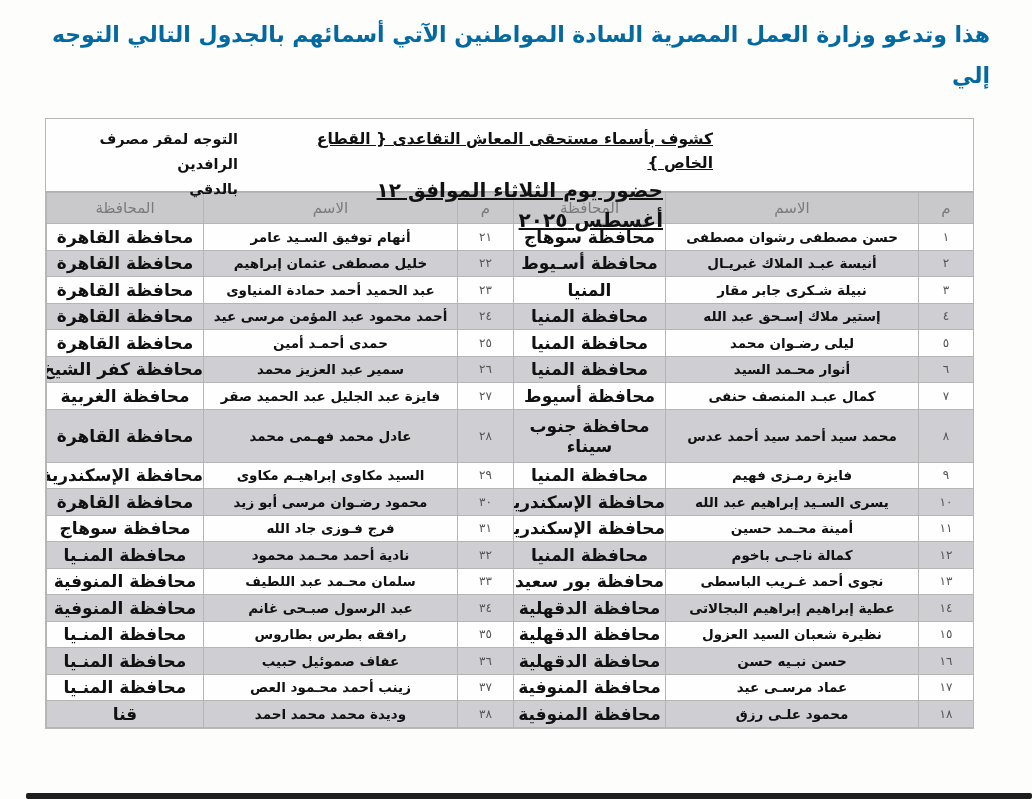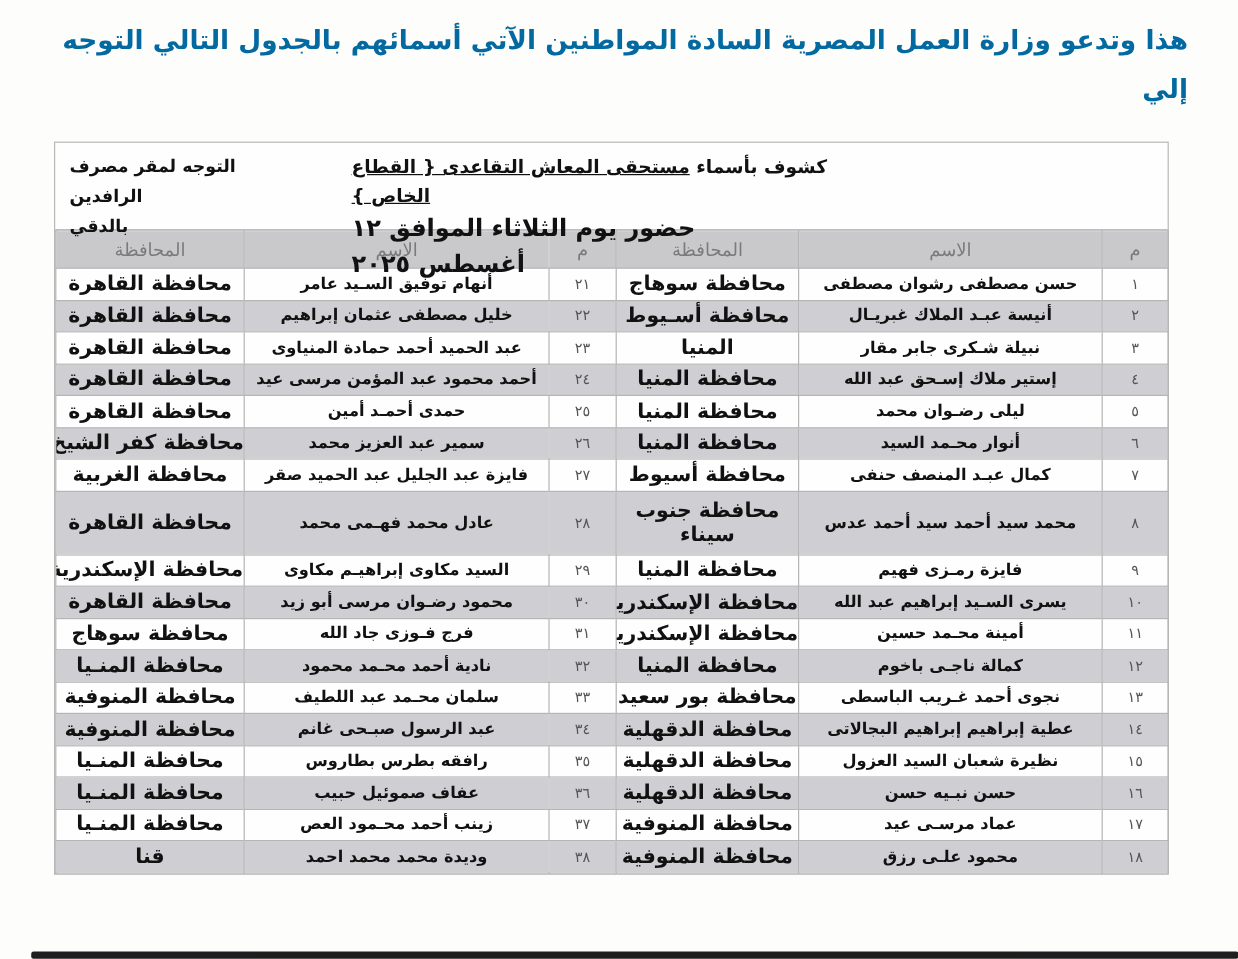--- a/index.html
+++ b/index.html
@@ -21,28 +21,28 @@
     position: absolute; left: 45px; top: 118px; width: 927px;
     border: 1px solid #b8b8b8;
     background: #fefefe;
   }
   .sheet-head {
     height: 72px; position: relative; direction: rtl;
     border-bottom: 1px solid #b0b0b0;
   }
   .title-block {
     position: absolute; right: 260px; top: 8px; width: 420px;
-    text-align: left; font-weight: bold;
+    text-align: right; font-weight: bold; text-decoration: underline;
   }
   .title-line1 { font-size: 15.5px; line-height: 24px; }
   .title-line1 .u { text-decoration: underline; }
   .title-line2 { font-size: 20px; line-height: 30px; margin-right: 50px; }
   .dest-block {
     position: absolute; left: 12px; top: 8px; width: 180px;
-    text-align: left; font-weight: bold; font-size: 14.5px; line-height: 25px;
+    text-align: right; font-weight: bold; font-size: 14.5px; line-height: 25px;
   }
   table {
     width: 927px; border-collapse: collapse; direction: rtl;
     table-layout: fixed;
   }
   th, td {
     border: 1px solid #b5b5b5; text-align: center; padding: 0;
     font-weight: bold; font-size: 13.5px; white-space: nowrap; overflow: hidden;
   }
   th { height: 30px; background: #c9c9cc; color: #7a7a7a; font-weight: normal; font-size: 15px; margin-top: 12px; }

